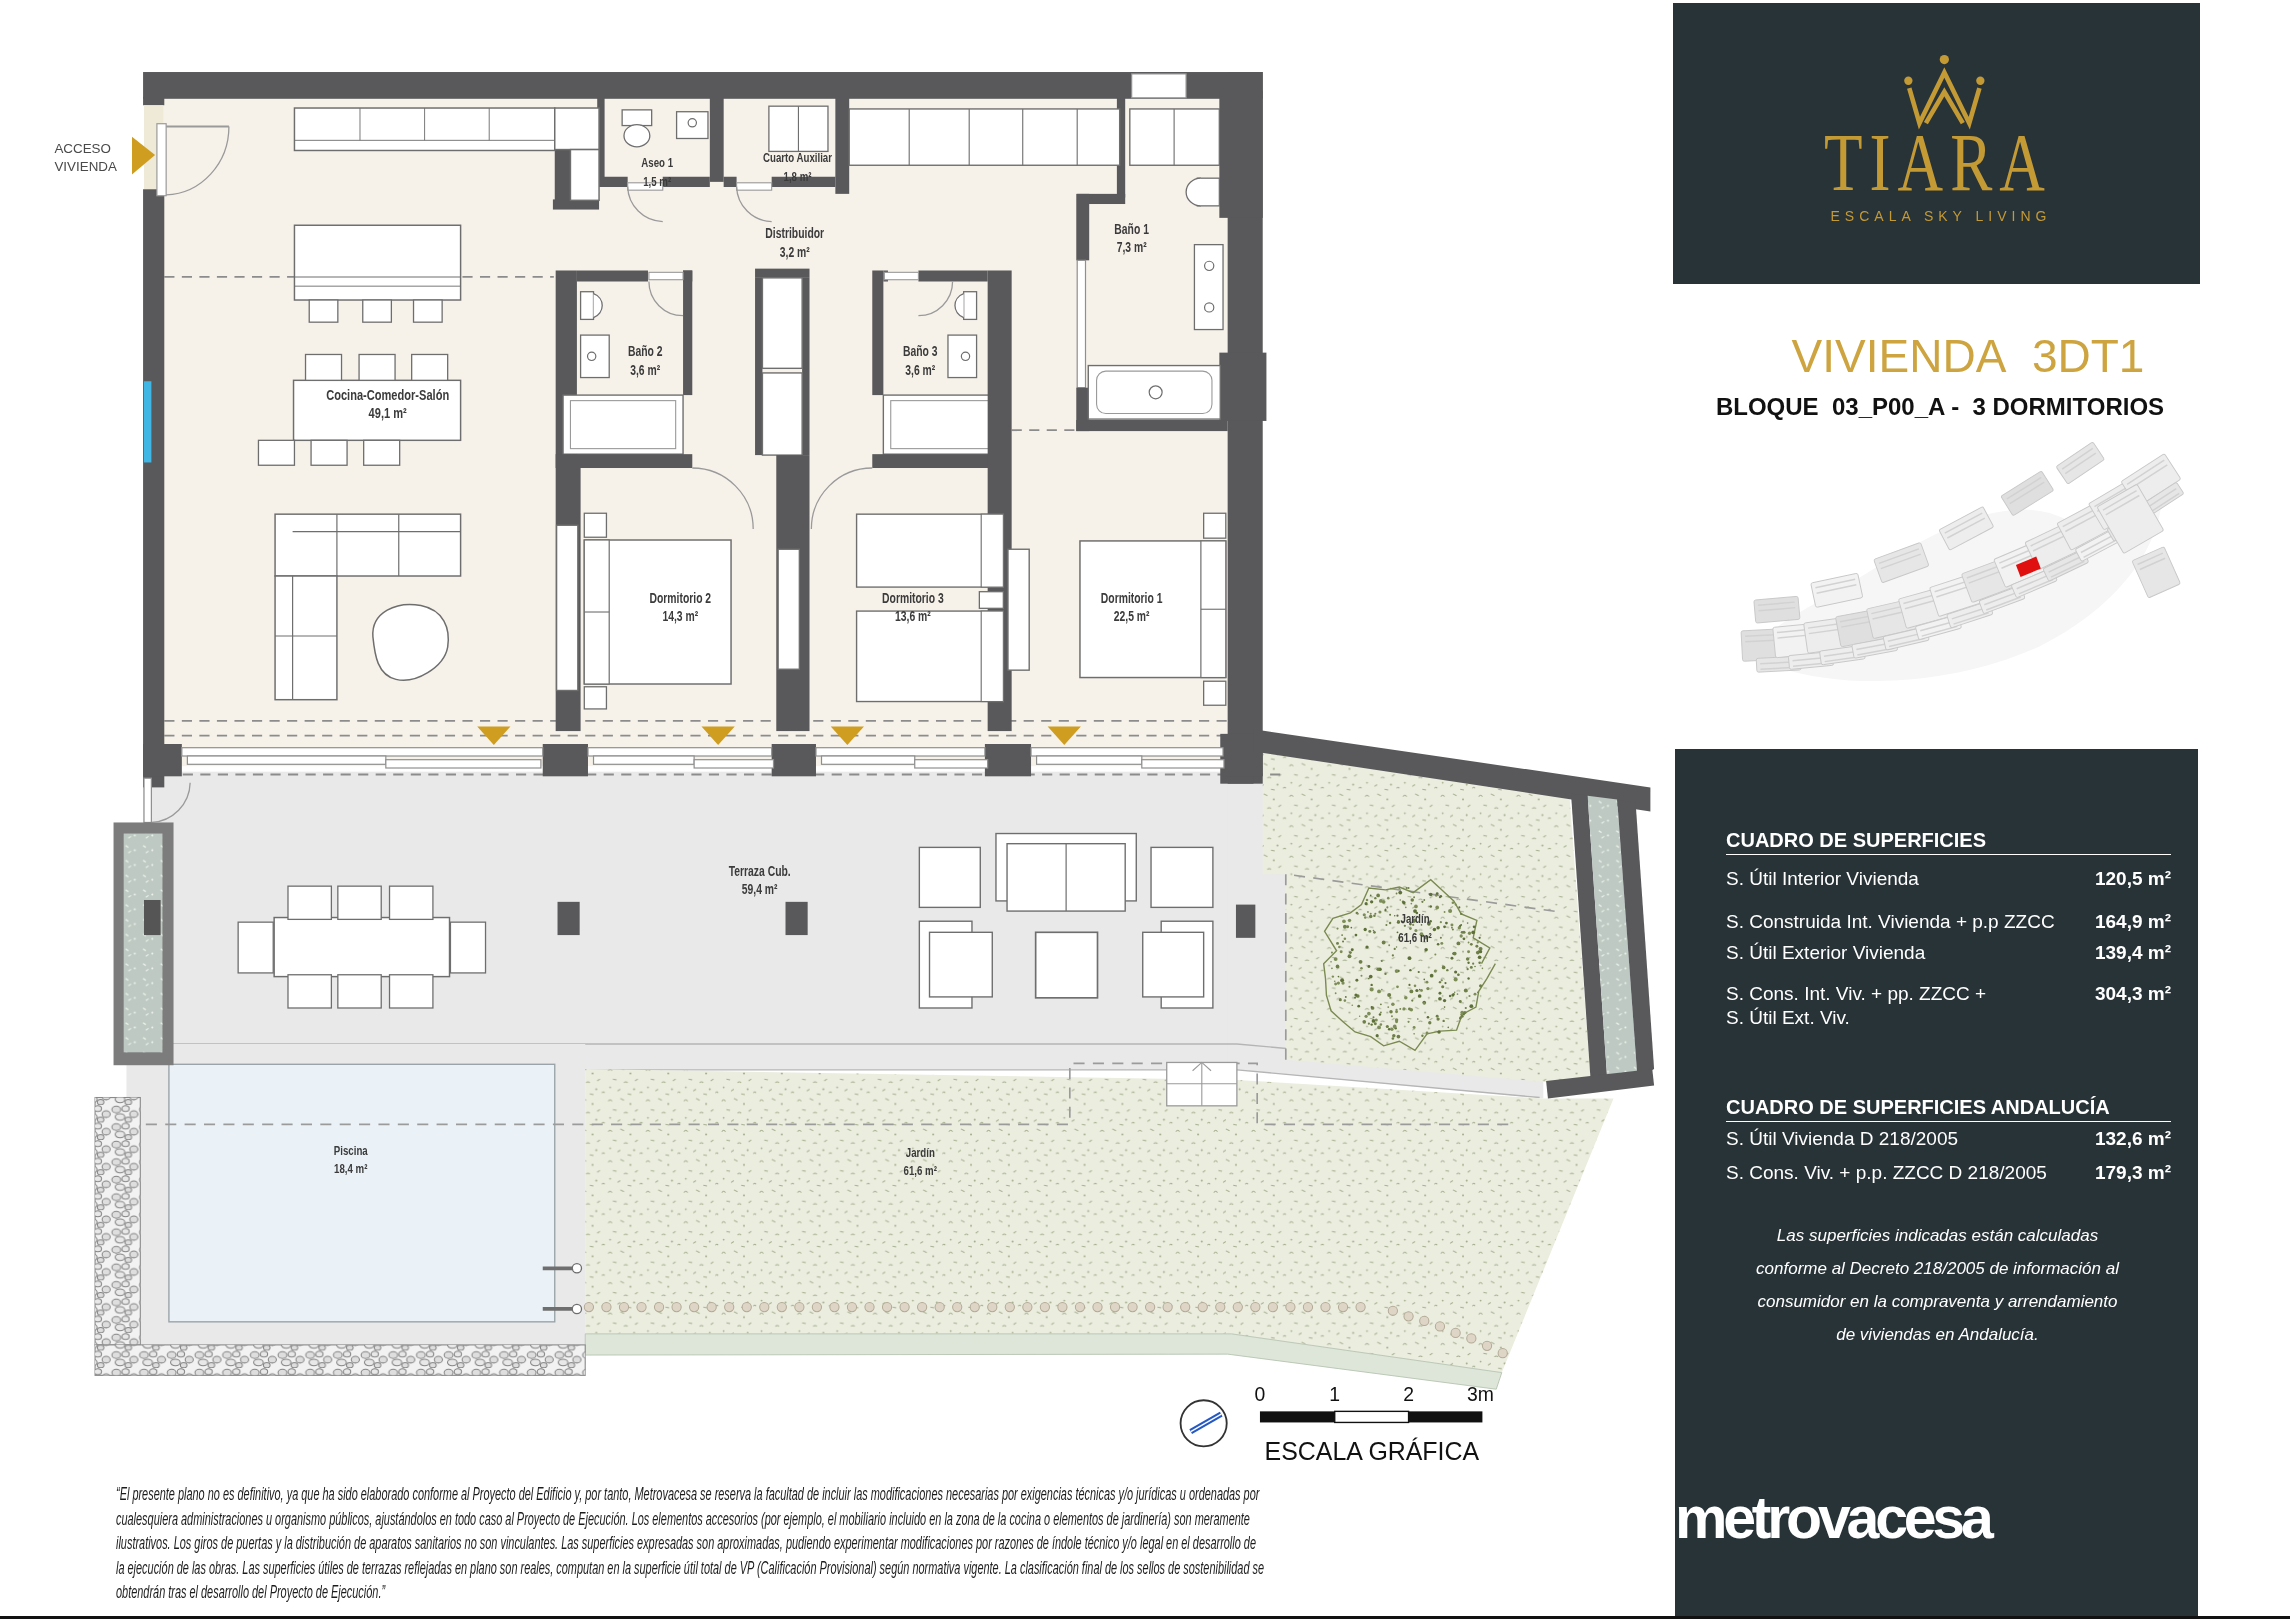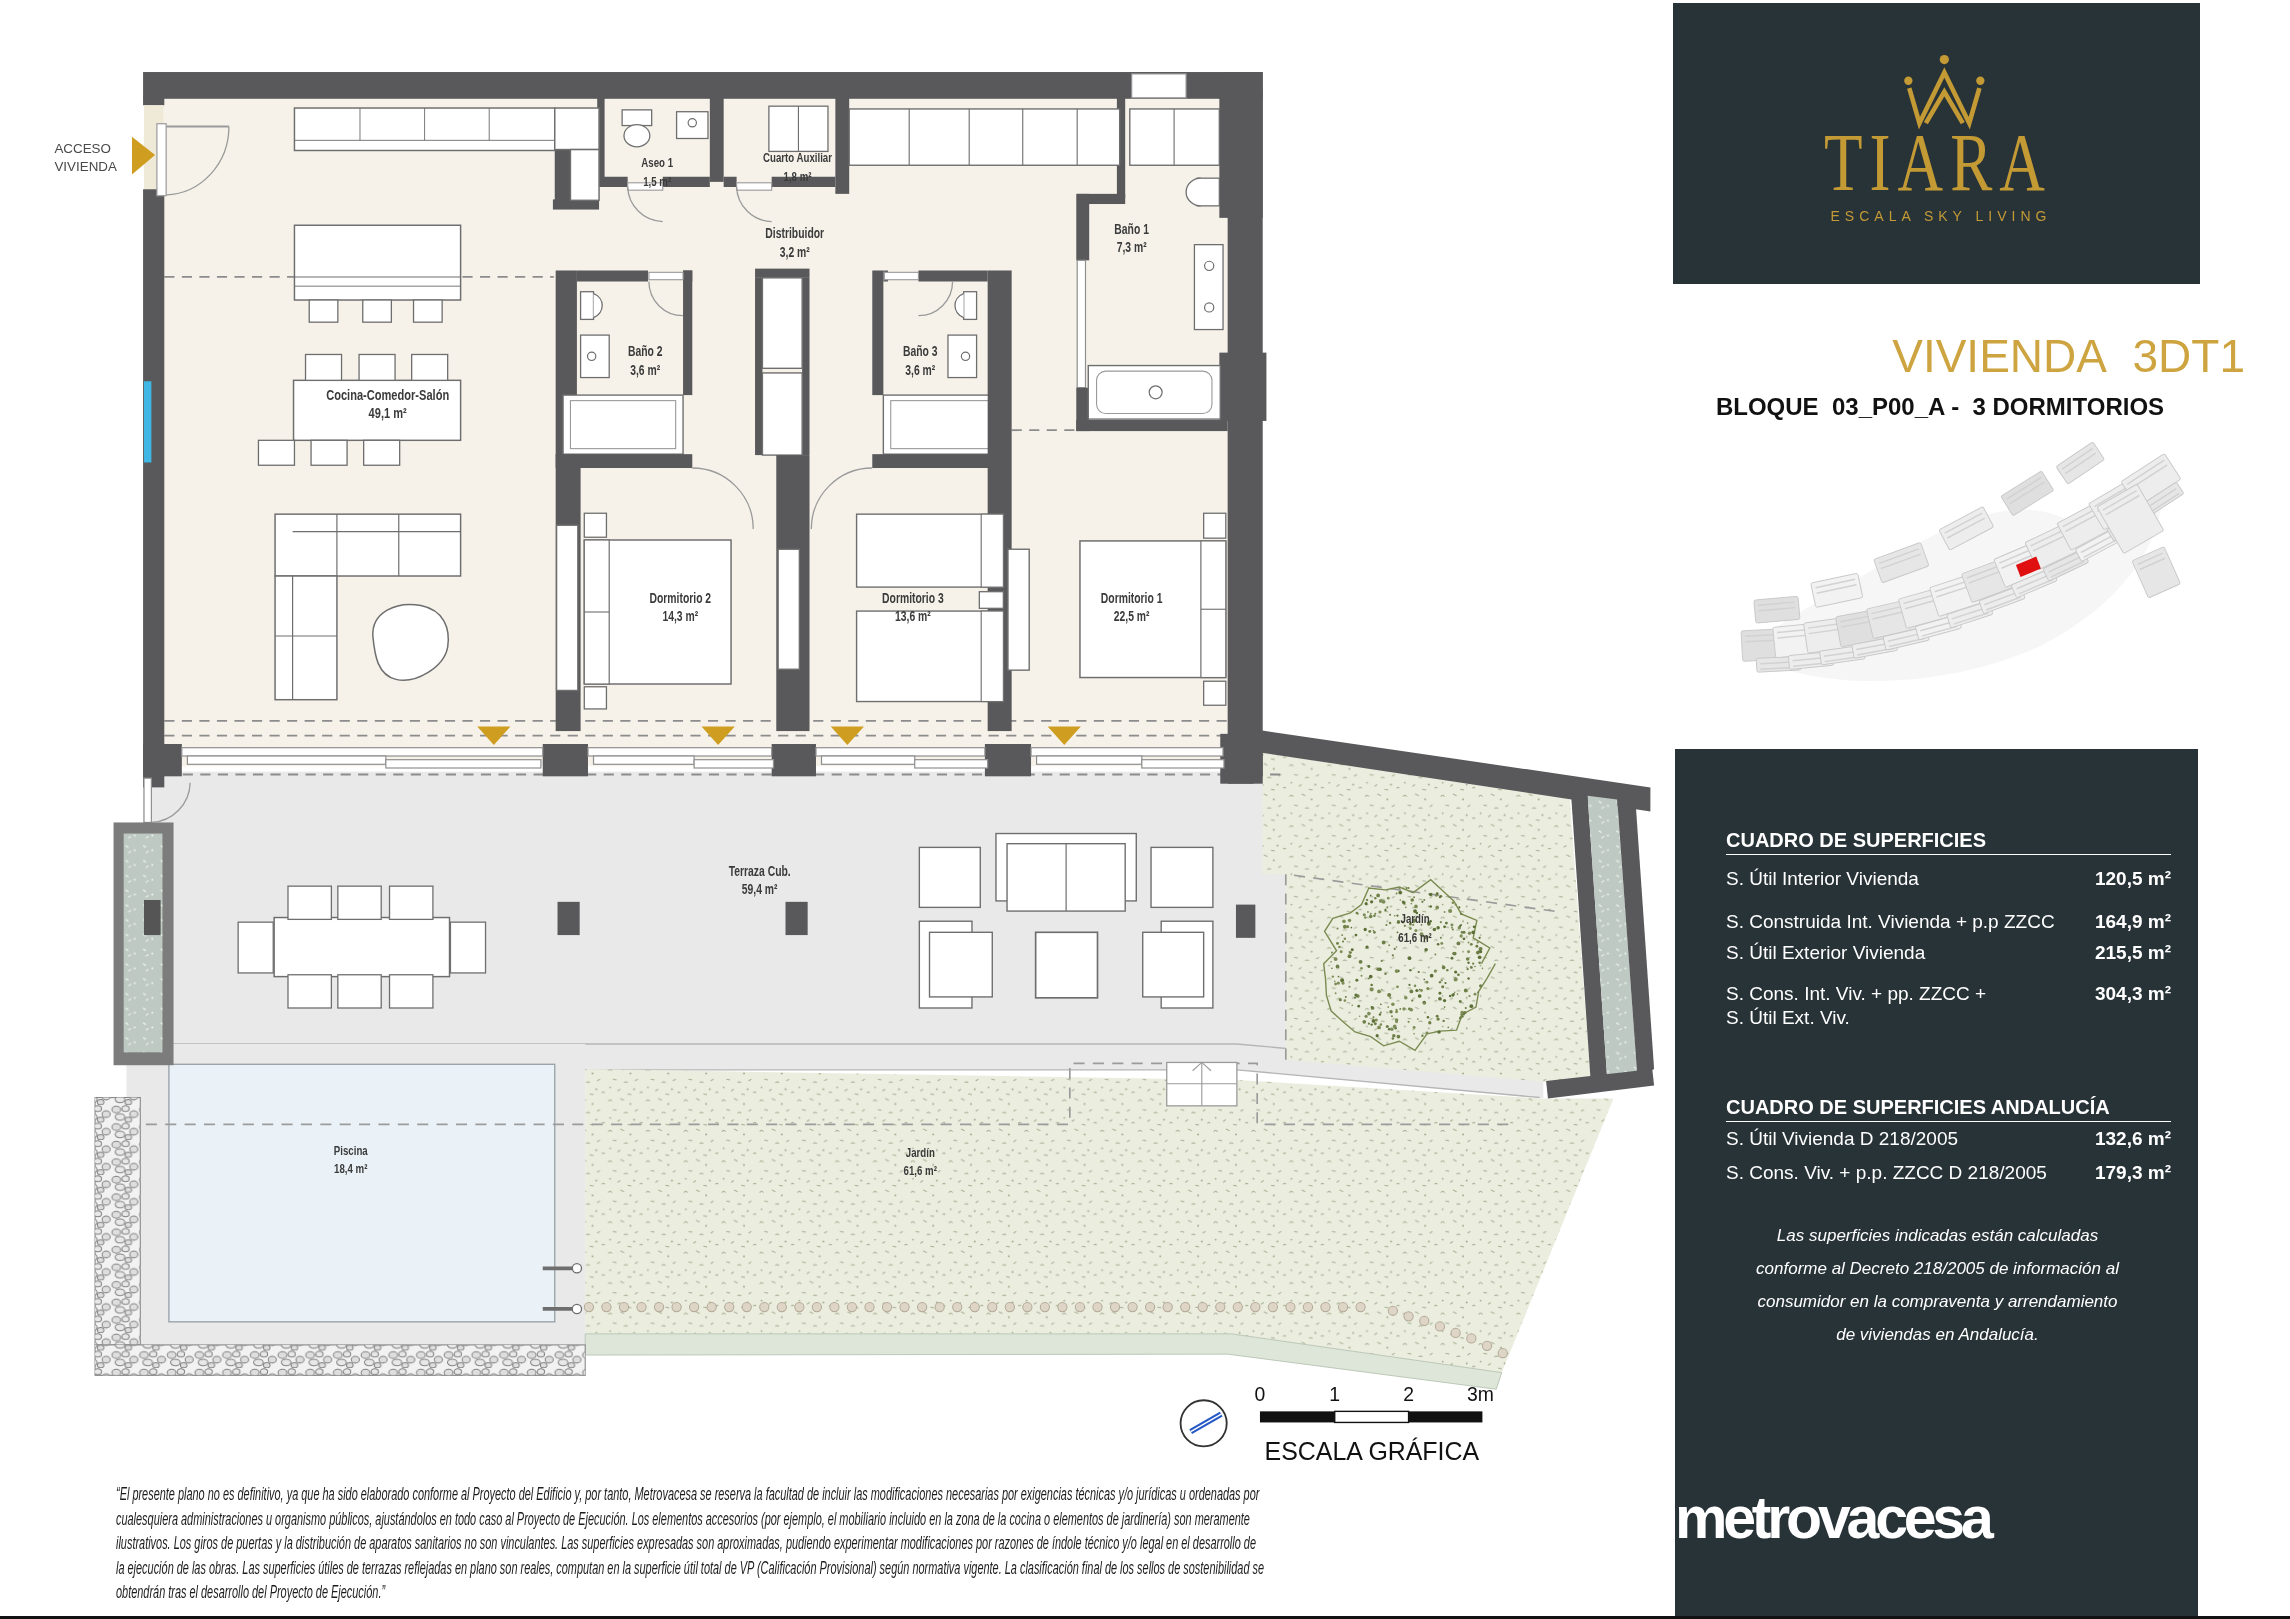--- a/index.html
+++ b/index.html
@@ -1344,41 +1344,41 @@
 <path d="M2087,133 L2107,99 L2127,133"></path>
 </g>
 <circle cx="2107" cy="64" r="5" fill="#c49a35"></circle>
 <circle cx="2068" cy="87" r="4.5" fill="#c49a35"></circle>
 <circle cx="2146" cy="87" r="4.5" fill="#c49a35"></circle>
 <text transform="translate(2100 205) scale(0.76 1)" text-anchor="middle" font-family="Liberation Serif, serif" font-size="90" letter-spacing="10" fill="#c49a35">TIARA</text>
 </svg>
 
 <div class="abs" style="left:1673px;top:208px;width:531px;text-align:center;font-size:14px;color:#c49a35;letter-spacing:5px;text-indent:5px">ESCALA SKY LIVING</div>
 
-<div class="abs" style="left:1691px;top:329px;width:554px;text-align:right;font-size:46px;color:#cda43f;letter-spacing:0px;white-space:nowrap">VIVIENDA&nbsp;&nbsp;3DT1</div>
+<div class="abs" style="left:1691px;top:329px;width:554px;text-align:center;font-size:46px;color:#cda43f;letter-spacing:0px;white-space:nowrap">VIVIENDA&nbsp;&nbsp;3DT1</div>
 
 <div class="abs" style="left:1677px;top:393px;width:526px;text-align:center;font-size:24px;font-weight:bold;color:#111;letter-spacing:0px;white-space:nowrap">BLOQUE&nbsp; 03_P00_A -&nbsp; 3 DORMITORIOS</div>
 
 <div class="abs" style="left:1675px;top:749px;width:523px;height:870px;background:#283338"></div>
 
 <div class="hd" style="top:829px">CUADRO DE SUPERFICIES</div>
 
 <div class="row" style="top:868px">
     <span>S. Útil Interior Vivienda</span>
     <b>120,5 m²</b>
   </div>
 
 <div class="row" style="top:911px">
     <span>S. Construida Int. Vivienda + p.p ZZCC</span>
     <b>164,9 m²</b>
   </div>
 
 <div class="row" style="top:942px">
     <span>S. Útil Exterior Vivienda</span>
-    <b>215,5 m²</b>
+    <b>139,4 m²</b>
   </div>
 
 <div class="row" style="top:982px;line-height:24px">
     <span>S. Cons. Int. Viv. + pp. ZZCC +<br>S. Útil Ext. Viv.</span>
     <b>304,3 m²</b>
   </div>
 
 <div class="hd" style="top:1096px">CUADRO DE SUPERFICIES ANDALUCÍA</div>
 
 <div class="row" style="top:1128px">

